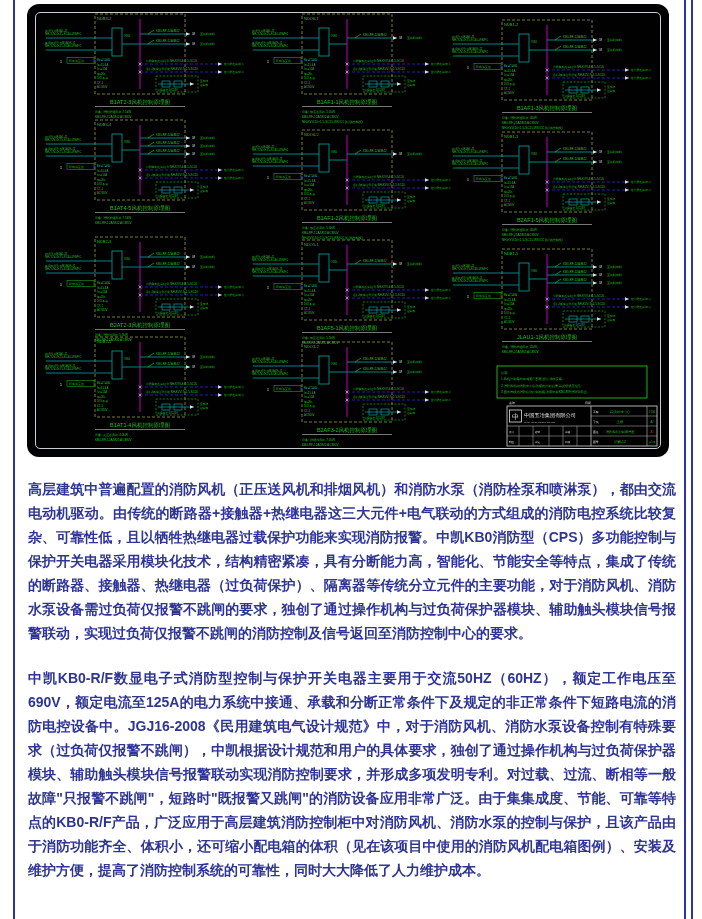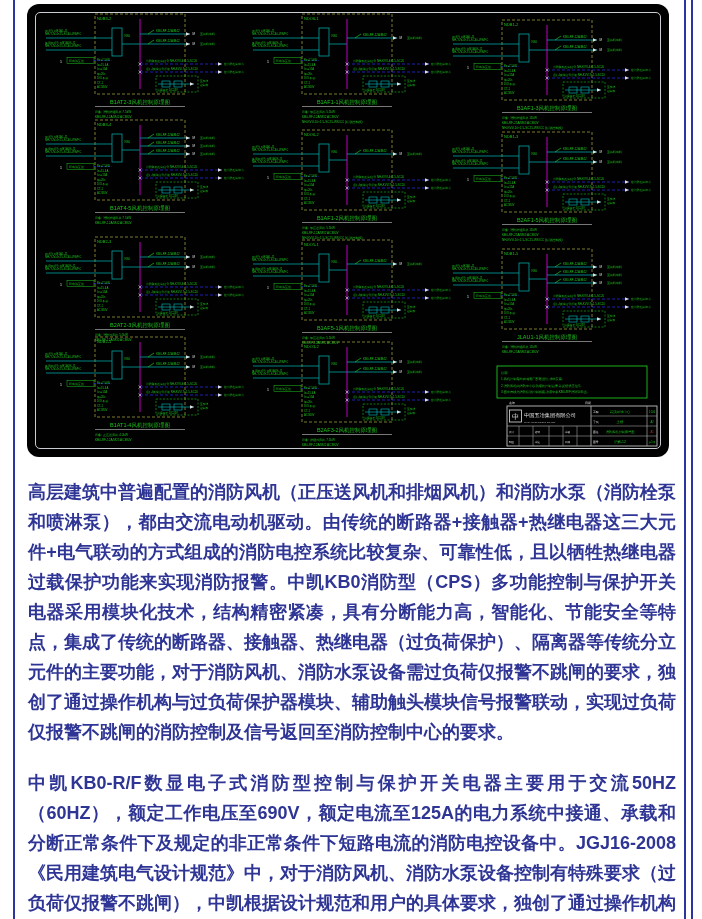--- a/index.html
+++ b/index.html
@@ -10,21 +10,21 @@
   .vline.l1{left:13px;}
   .vline.r1{left:684px;}
   .vline.r2{left:691px;}
   .sheet{position:absolute;left:27px;top:4px;width:642px;height:453px;
          background:#010101;border-radius:12px;}
   .sheet-inner-frame{position:absolute;left:8px;top:8px;right:8px;bottom:8px;
          border:1px solid #c9ccd2;border-radius:5px;pointer-events:none;}
   .sheet svg{position:absolute;left:0;top:0;}
   svg text{font-family:"Liberation Sans",sans-serif;}
   .article{position:absolute;left:28px;top:477px;width:648px;}
-  .article p{margin:0 0 21px 0;font-size:18px;line-height:30px;
+  .article p{margin:0 0 21px 0;font-size:14px;line-height:24px;
              font-weight:600;text-align:justify;}
 </style>
 </head>
 <body>
 
 <div class="page">
   <div class="vline l1" style="background: rgb(43, 52, 160);"></div>
   <div class="vline r1" style="background: rgb(43, 52, 160);"></div>
   <div class="vline r2" style="background: rgb(43, 52, 160);"></div>
 

